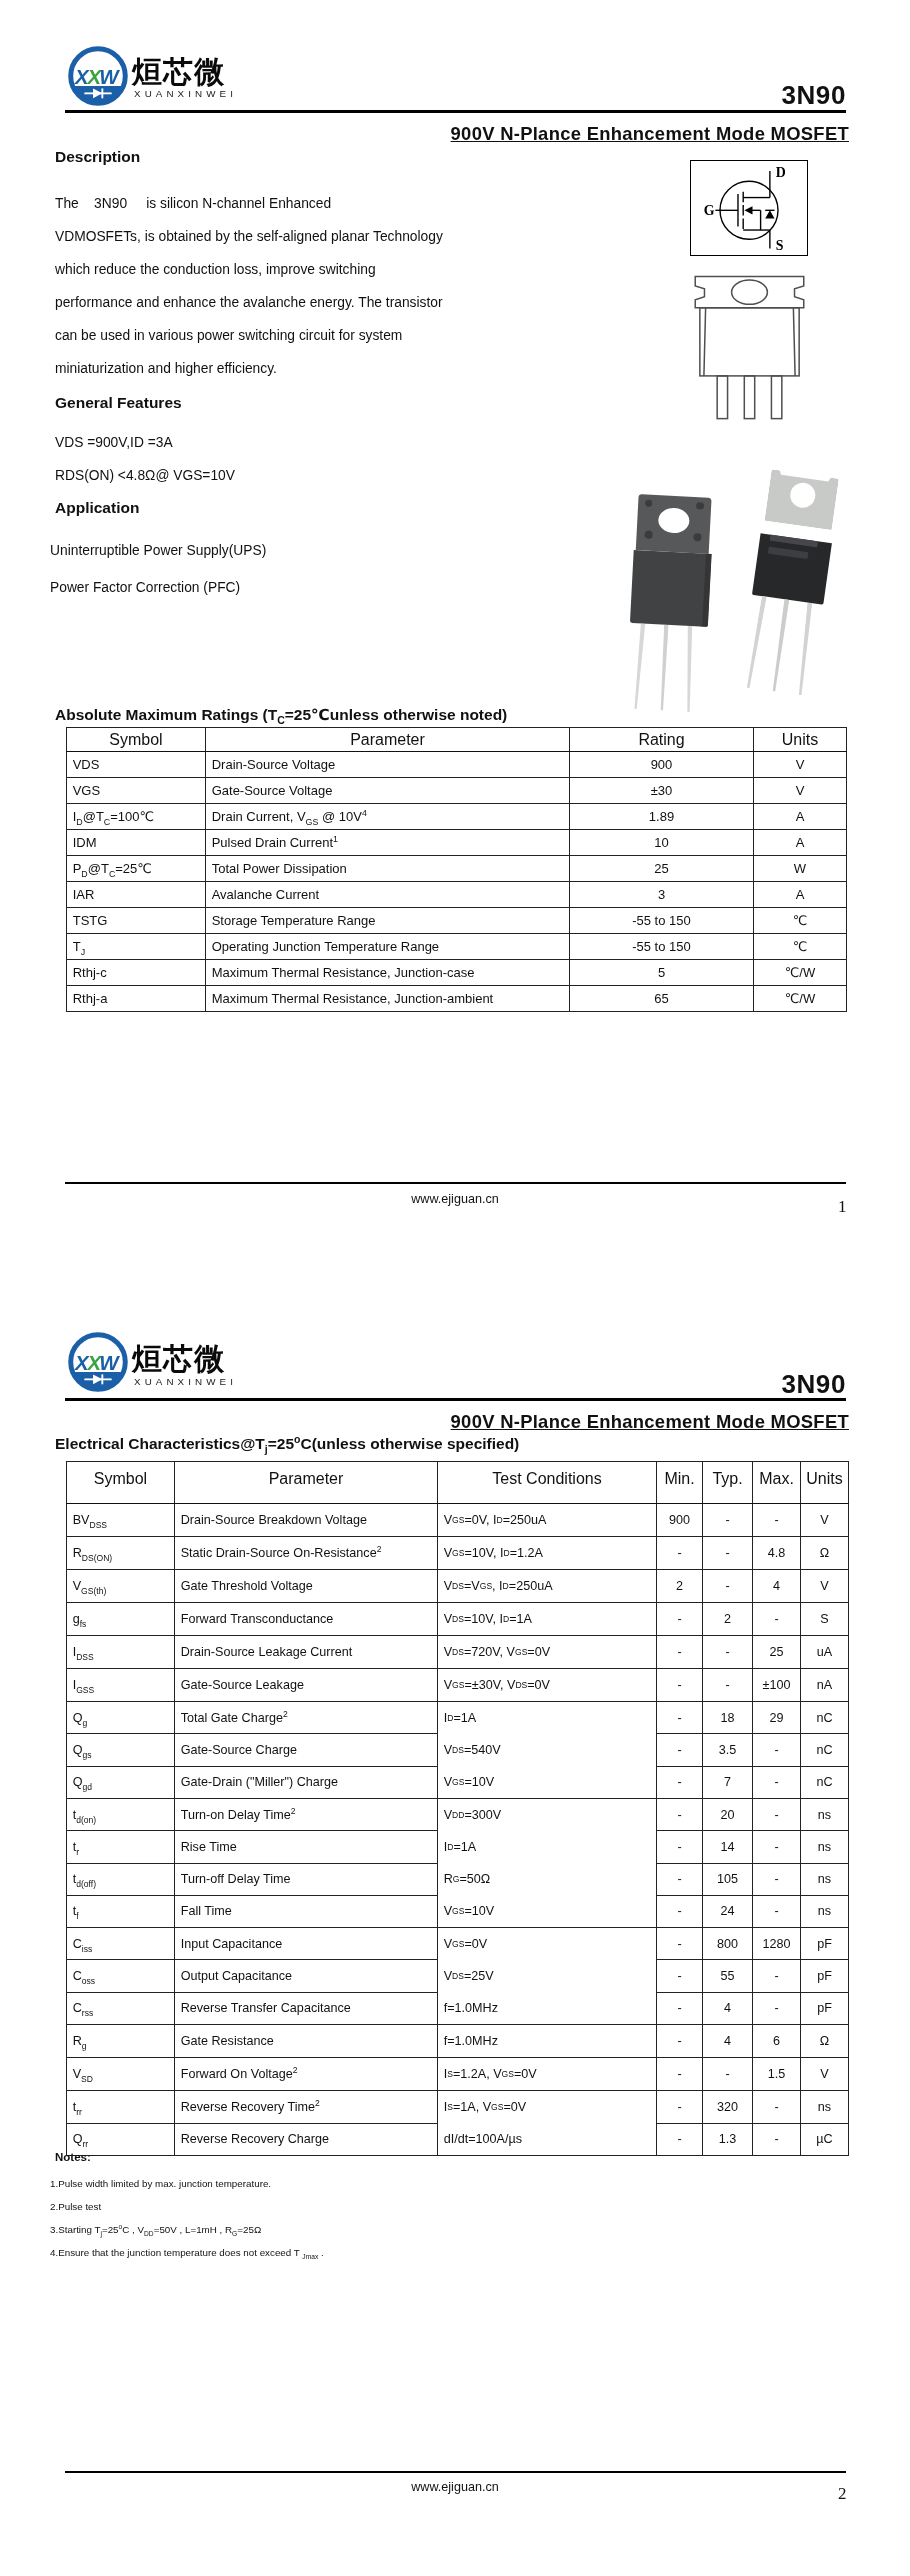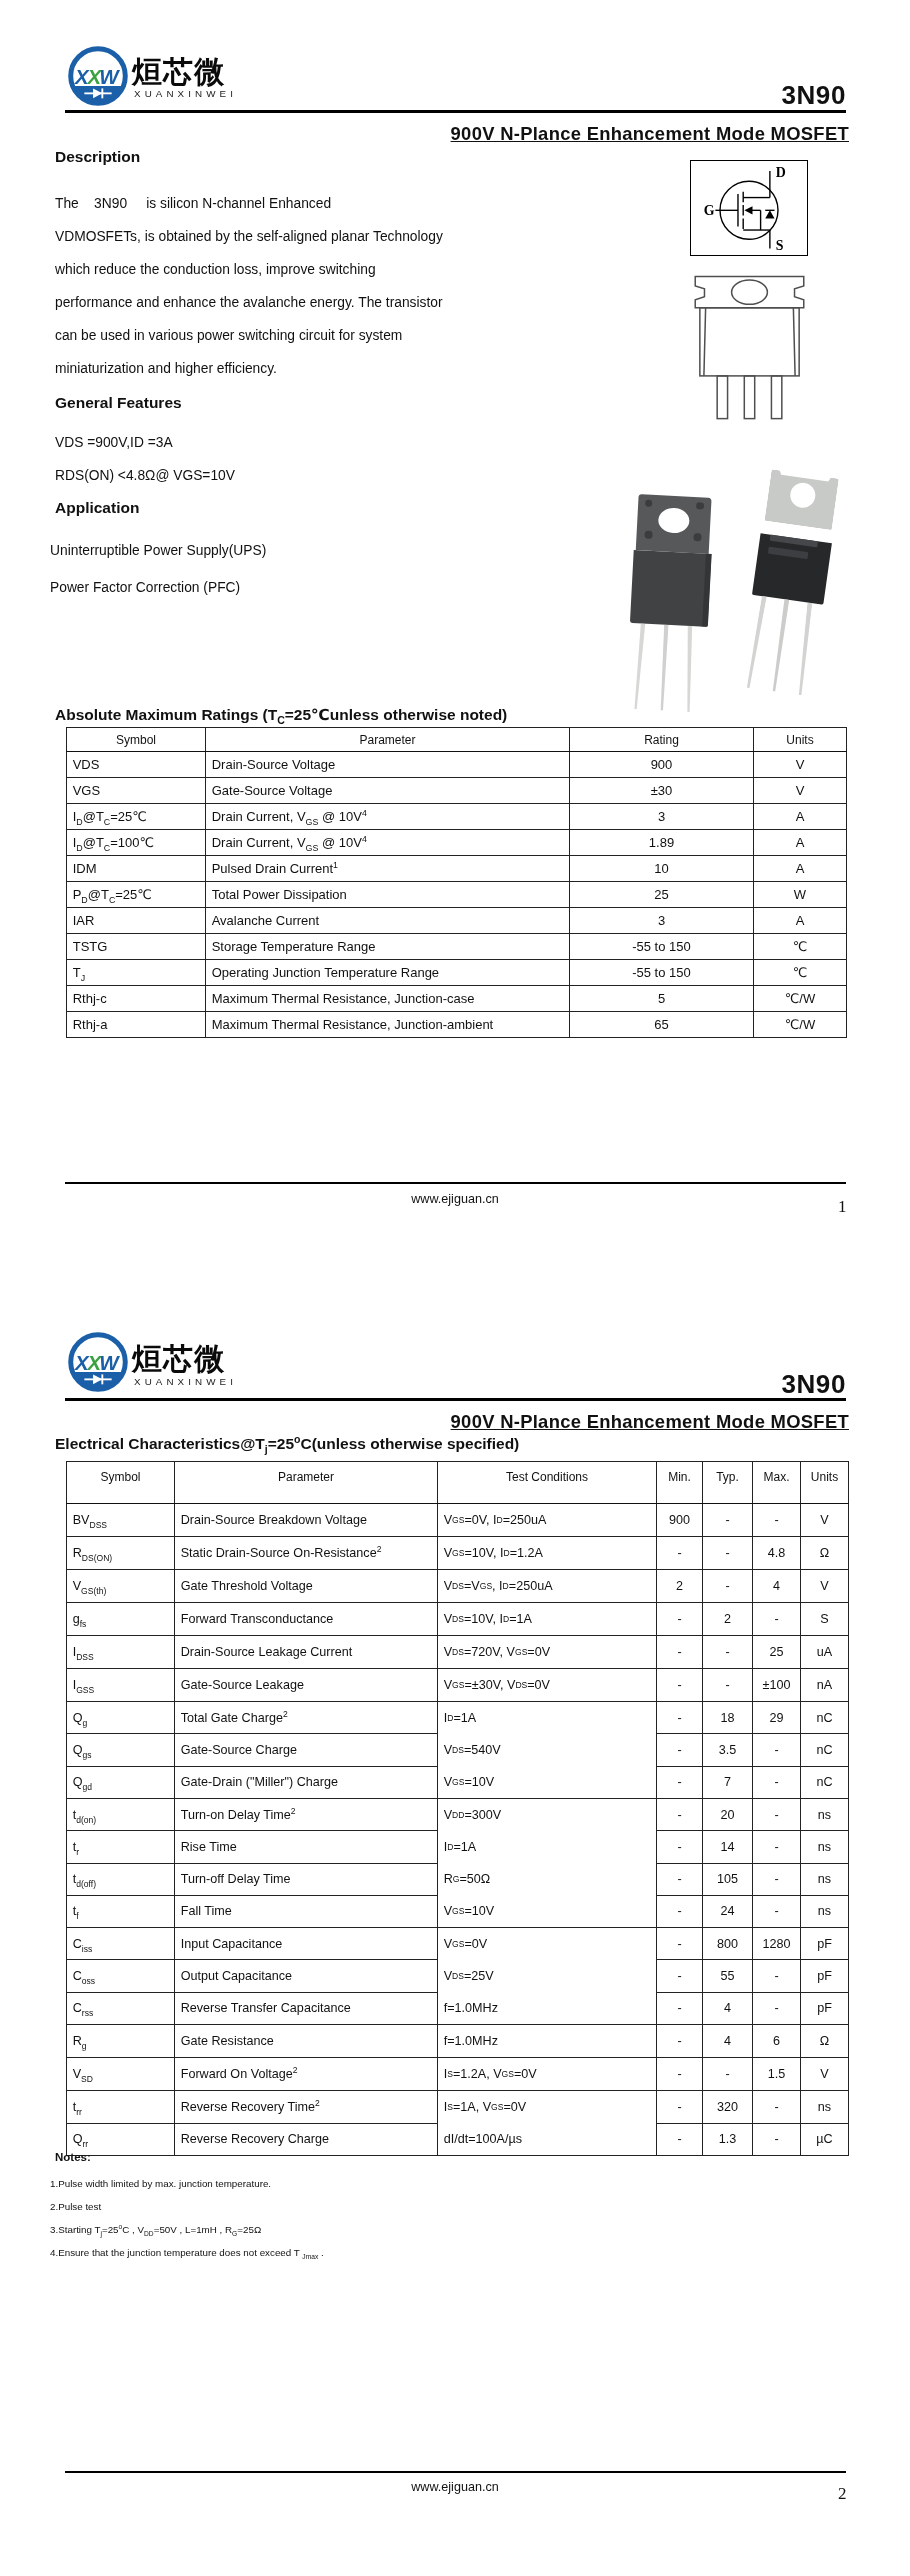--- a/index.html
+++ b/index.html
@@ -19,21 +19,21 @@
   
   .textline { font-size:13.8px; white-space:pre; }
   .desc-lines .textline { line-height:33px; }
   .gf-lines .textline { line-height:33px; }
   .app-lines .textline { line-height:37px; }
 
   
   table.ds-table { border-collapse:collapse; table-layout:fixed; background:#fff; }
   .ds-table th, .ds-table td { border:1.1px solid #222; font-weight:normal; vertical-align:middle; overflow:hidden; }
   .ds-table { border:1.7px solid #000; }
-  .ds-table thead th { border-bottom:1.7px solid #111; text-align:center; font-size:12px; }
+  .ds-table thead th { border-bottom:1.7px solid #111; text-align:center; font-size:16px; }
   .amr th { height:24px; }
   .amr td { height:26px; font-size:13px; }
   .ec th { height:42px; vertical-align:top; padding-top:8px; }
   .ec td { height:32px; font-size:12.6px; }
   .cell-sym { text-align:left; padding-left:5.7px; }
   .cell-par { text-align:left; padding-left:5.7px; }
   .cell-num { text-align:center; }
   .cell-cond { text-align:right; padding-left:5.7px; vertical-align:top; }
   .cond-line { height:32px; display:flex; align-items:center; }
   sub { font-size:68%; line-height:0; }
@@ -199,26 +199,20 @@
             <td class="cell-num">900</td>
             <td class="cell-num">V</td>
           </tr>
           <tr>
             <td class="cell-sym">VGS</td>
             <td class="cell-par">Gate-Source Voltage</td>
             <td class="cell-num">±30</td>
             <td class="cell-num">V</td>
           </tr>
           <tr>
-            <td class="cell-sym">I<sub>D</sub>@T<sub>C</sub>=25℃</td>
-            <td class="cell-par">Drain Current, V<sub>GS</sub> @ 10V<sup>4</sup></td>
-            <td class="cell-num">3</td>
-            <td class="cell-num">A</td>
-          </tr>
-          <tr>
             <td class="cell-sym">I<sub>D</sub>@T<sub>C</sub>=100℃</td>
             <td class="cell-par">Drain Current, V<sub>GS</sub> @ 10V<sup>4</sup></td>
             <td class="cell-num">1.89</td>
             <td class="cell-num">A</td>
           </tr>
           <tr>
             <td class="cell-sym">IDM</td>
             <td class="cell-par">Pulsed Drain Current<sup>1</sup></td>
             <td class="cell-num">10</td>
             <td class="cell-num">A</td>

